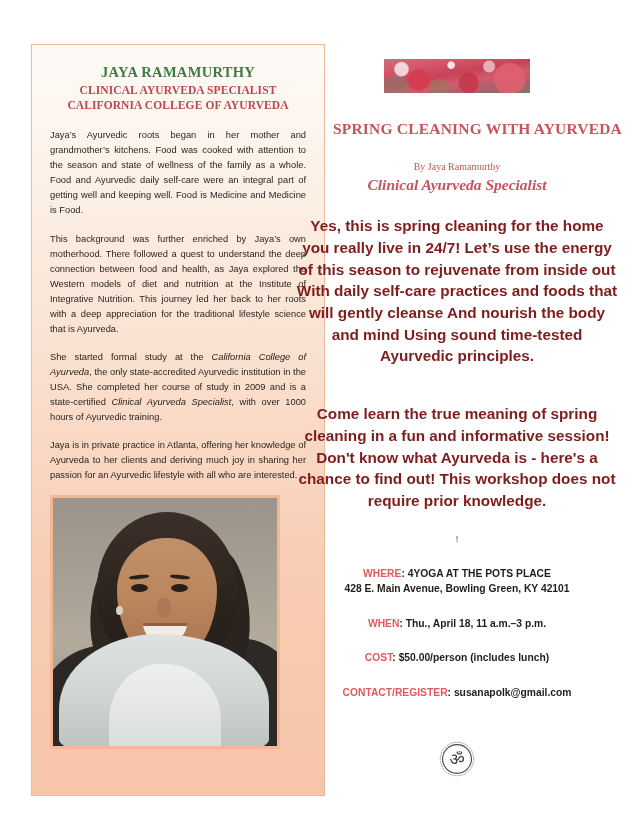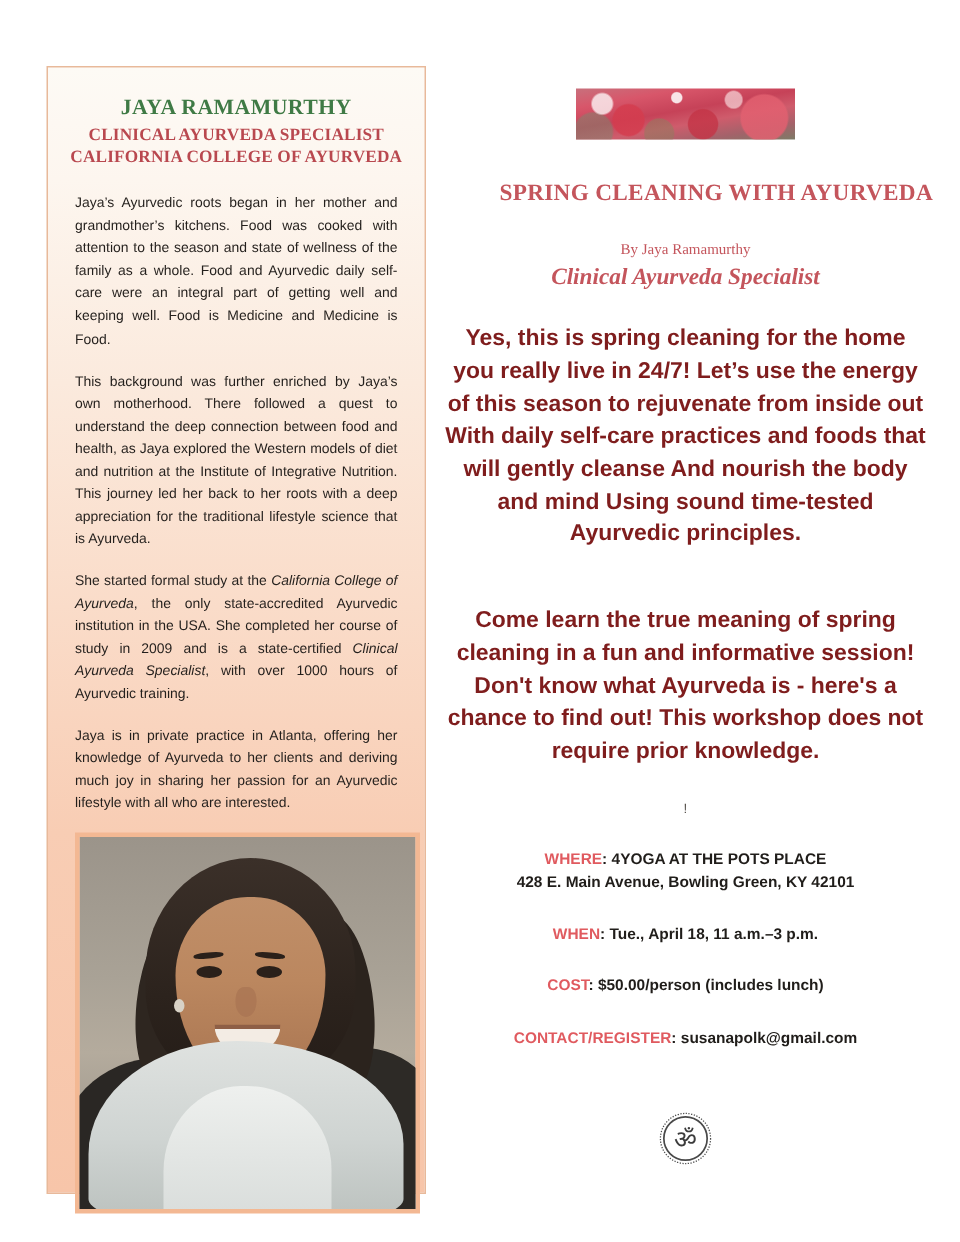--- a/index.html
+++ b/index.html
@@ -19,21 +19,21 @@
     position: absolute;
     inset: 0;
     background: #ffffff;
   }
 
   
   .bio-panel {
     position: absolute;
     left: 31px;
     top: 44px;
-    width: 253px;
+    width: 294px;
     height: 752px;
     box-sizing: border-box;
     border: 1.5px solid #e8b99a;
     background: linear-gradient(to bottom,
         #fdfaf5 0%,
         #fdf6ef 10%,
         #fbeadd 28%,
         #fadcc9 48%,
         #f8cdb4 68%,
         #f7c5a9 100%);
@@ -375,21 +375,21 @@
     <div class="bang">!</div>
 
     <div class="details">
 
       <div class="detail-row">
         <span class="detail-label">WHERE</span><span>: </span><span>4YOGA AT THE POTS PLACE</span>
         <span class="detail-addr">428 E. Main Avenue, Bowling Green, KY 42101</span>
       </div>
 
       <div class="detail-row">
-        <span class="detail-label">WHEN</span><span>: </span><span>Tue., April 18, 11 a.m.–3 p.m.</span>
+        <span class="detail-label">WHEN</span><span>: </span><span>Thu., April 18, 11 a.m.–3 p.m.</span>
       </div>
 
       <div class="detail-row">
         <span class="detail-label">COST</span><span>: </span><span>$50.00/person (includes lunch)</span>
       </div>
 
       <div class="detail-row">
         <span class="detail-label">CONTACT/REGISTER</span><span>: </span><span>susanapolk@gmail.com</span>
       </div>
 

